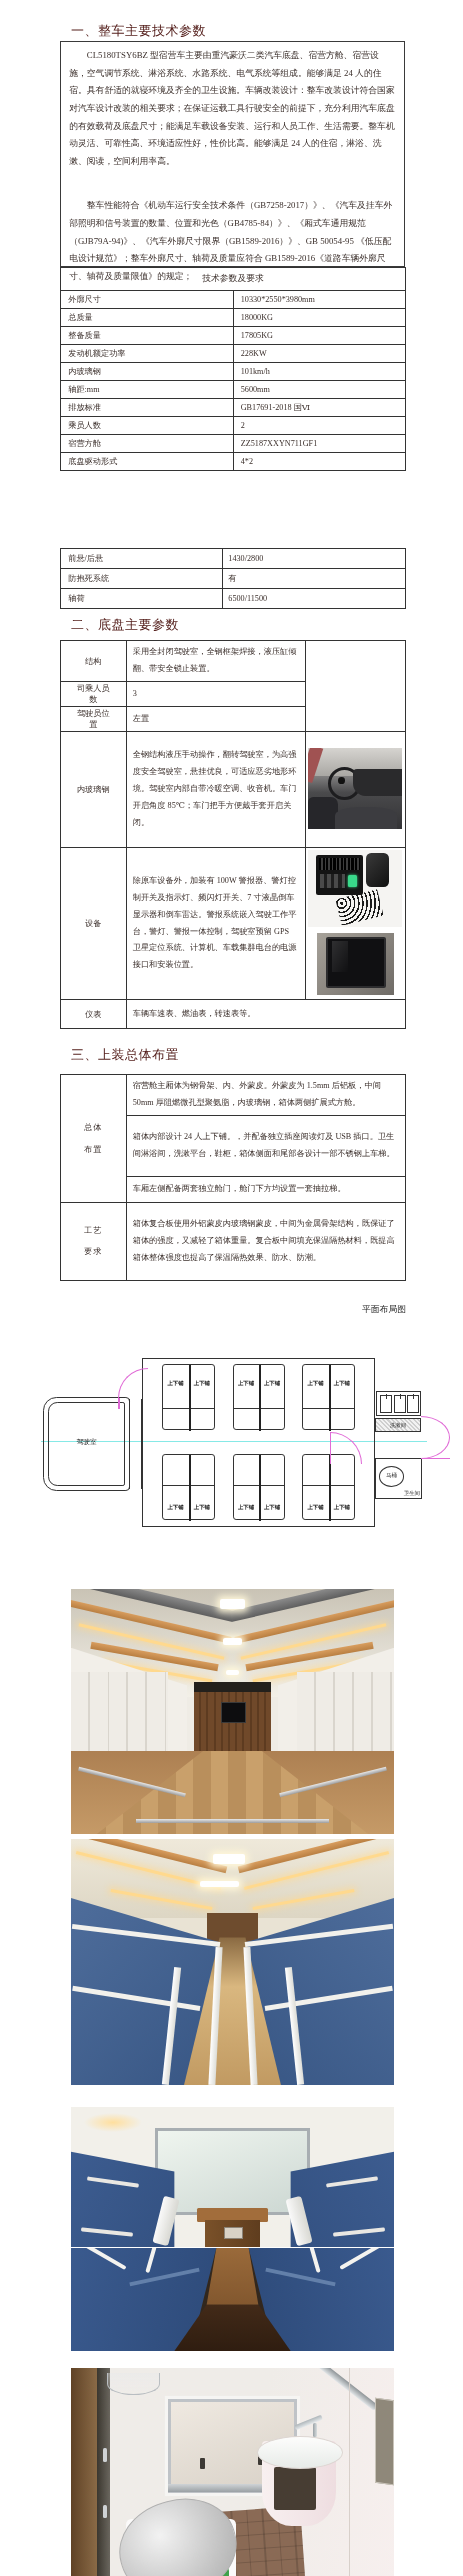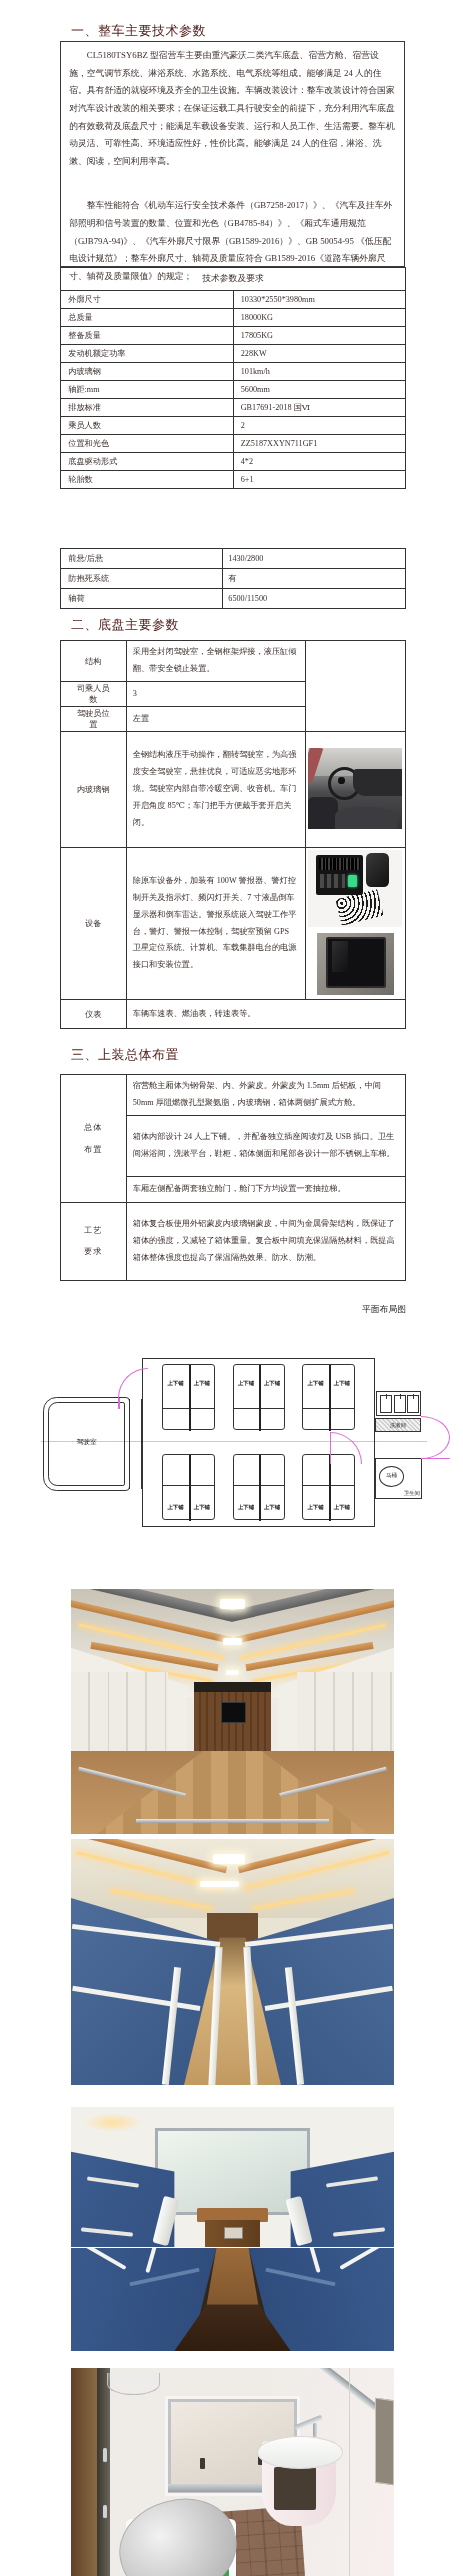--- a/index.html
+++ b/index.html
@@ -192,30 +192,26 @@
         </tr>
     <tr>
           <td class="lab">排放标准</td>
           <td class="val">GB17691-2018 国Ⅵ</td>
         </tr>
     <tr>
           <td class="lab">乘员人数</td>
           <td class="val">2</td>
         </tr>
     <tr>
-          <td class="lab">位置和光色</td>
+          <td class="lab">宿营方舱</td>
           <td class="val">ZZ5187XXYN711GF1</td>
         </tr>
     <tr>
           <td class="lab">底盘驱动形式</td>
           <td class="val">4*2</td>
-        </tr>
-    <tr>
-          <td class="lab">轮胎数</td>
-          <td class="val">6+1</td>
         </tr>
   </tbody>
     </table>
 
   <table class="spec" id="table1b">
     <tbody>
         <tr>
           <td class="lab">前悬/后悬</td>
           <td class="val">1430/2800</td>
         </tr>

